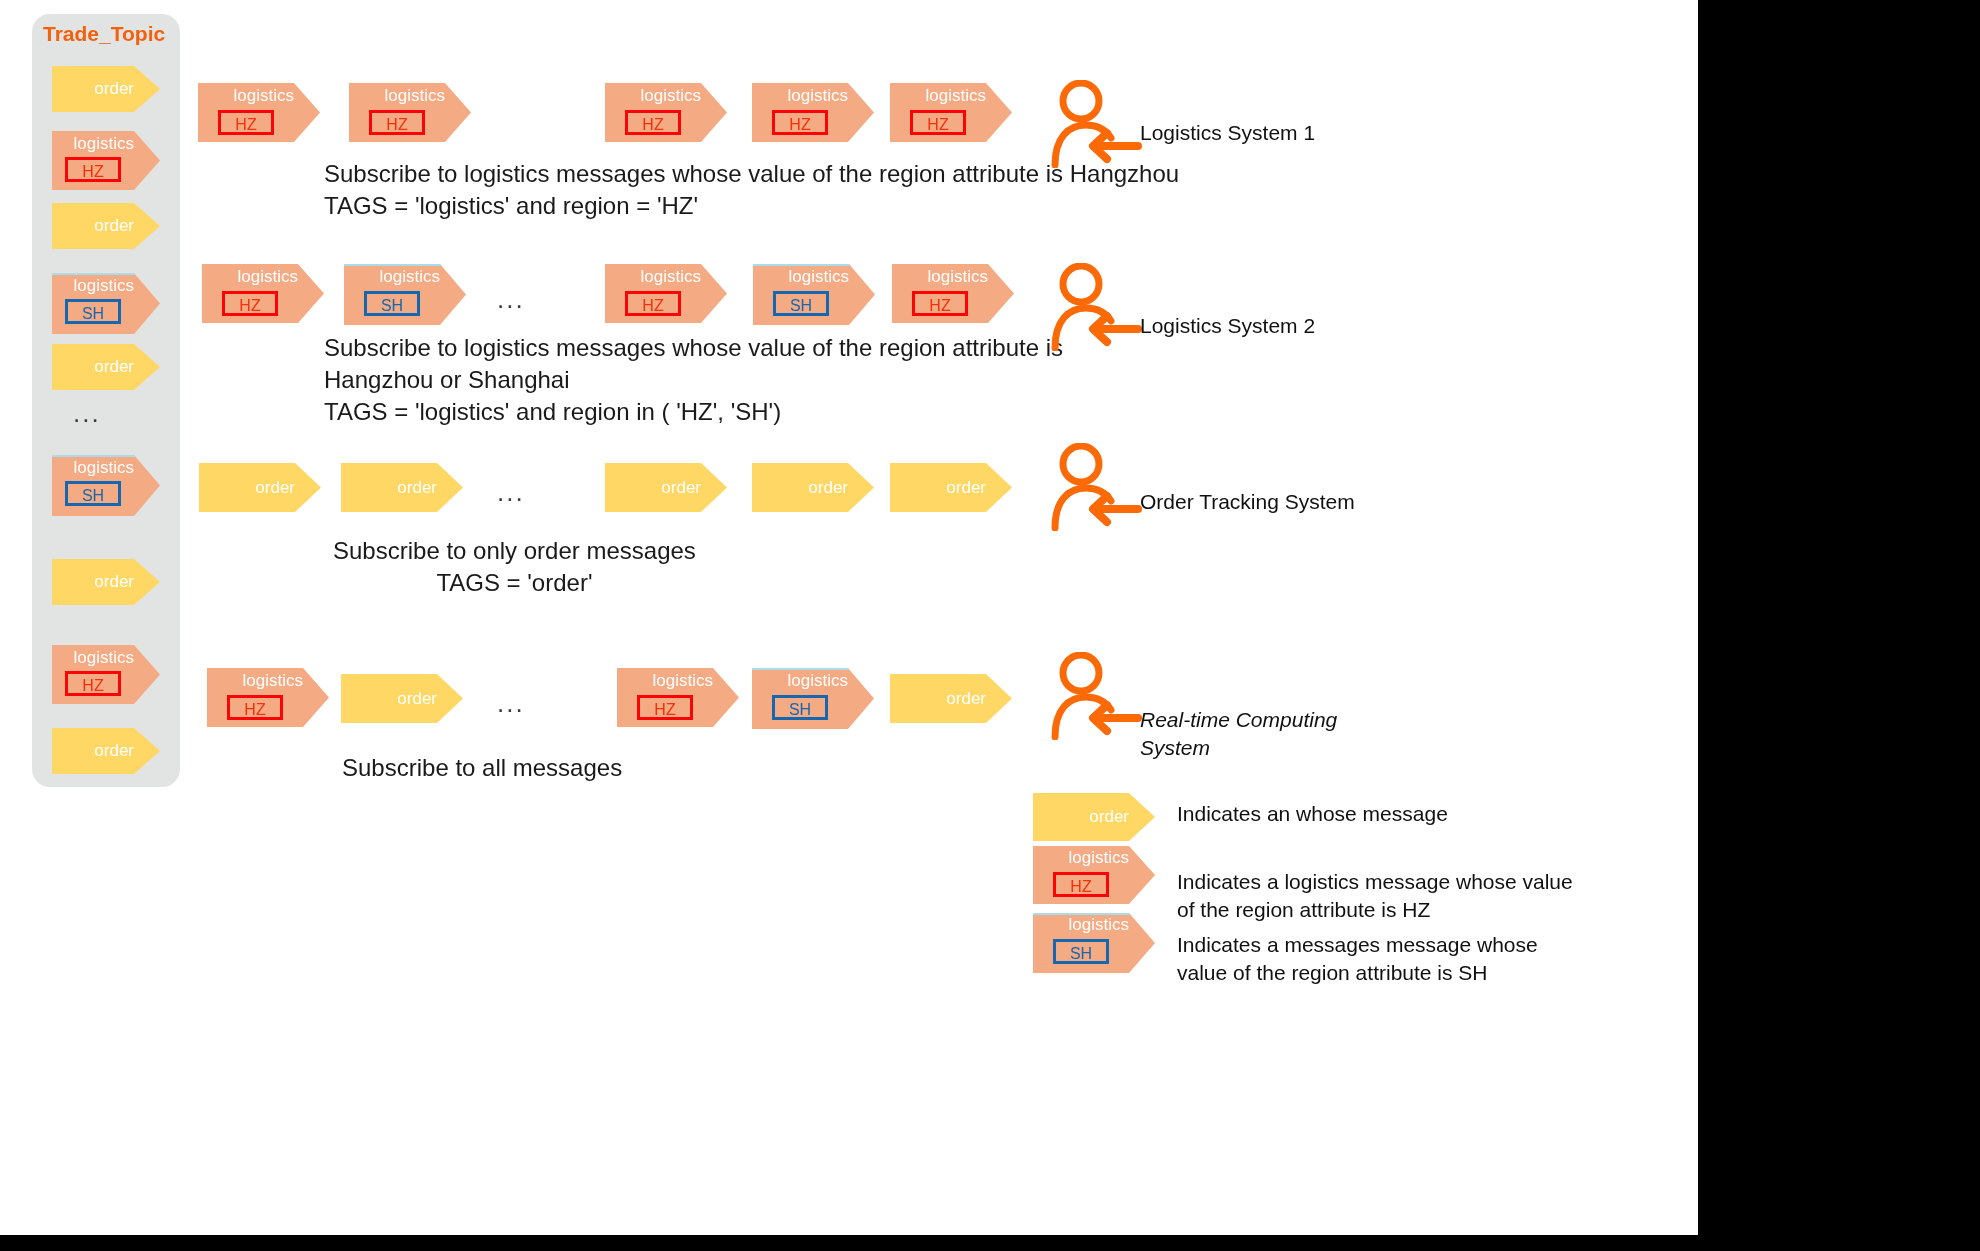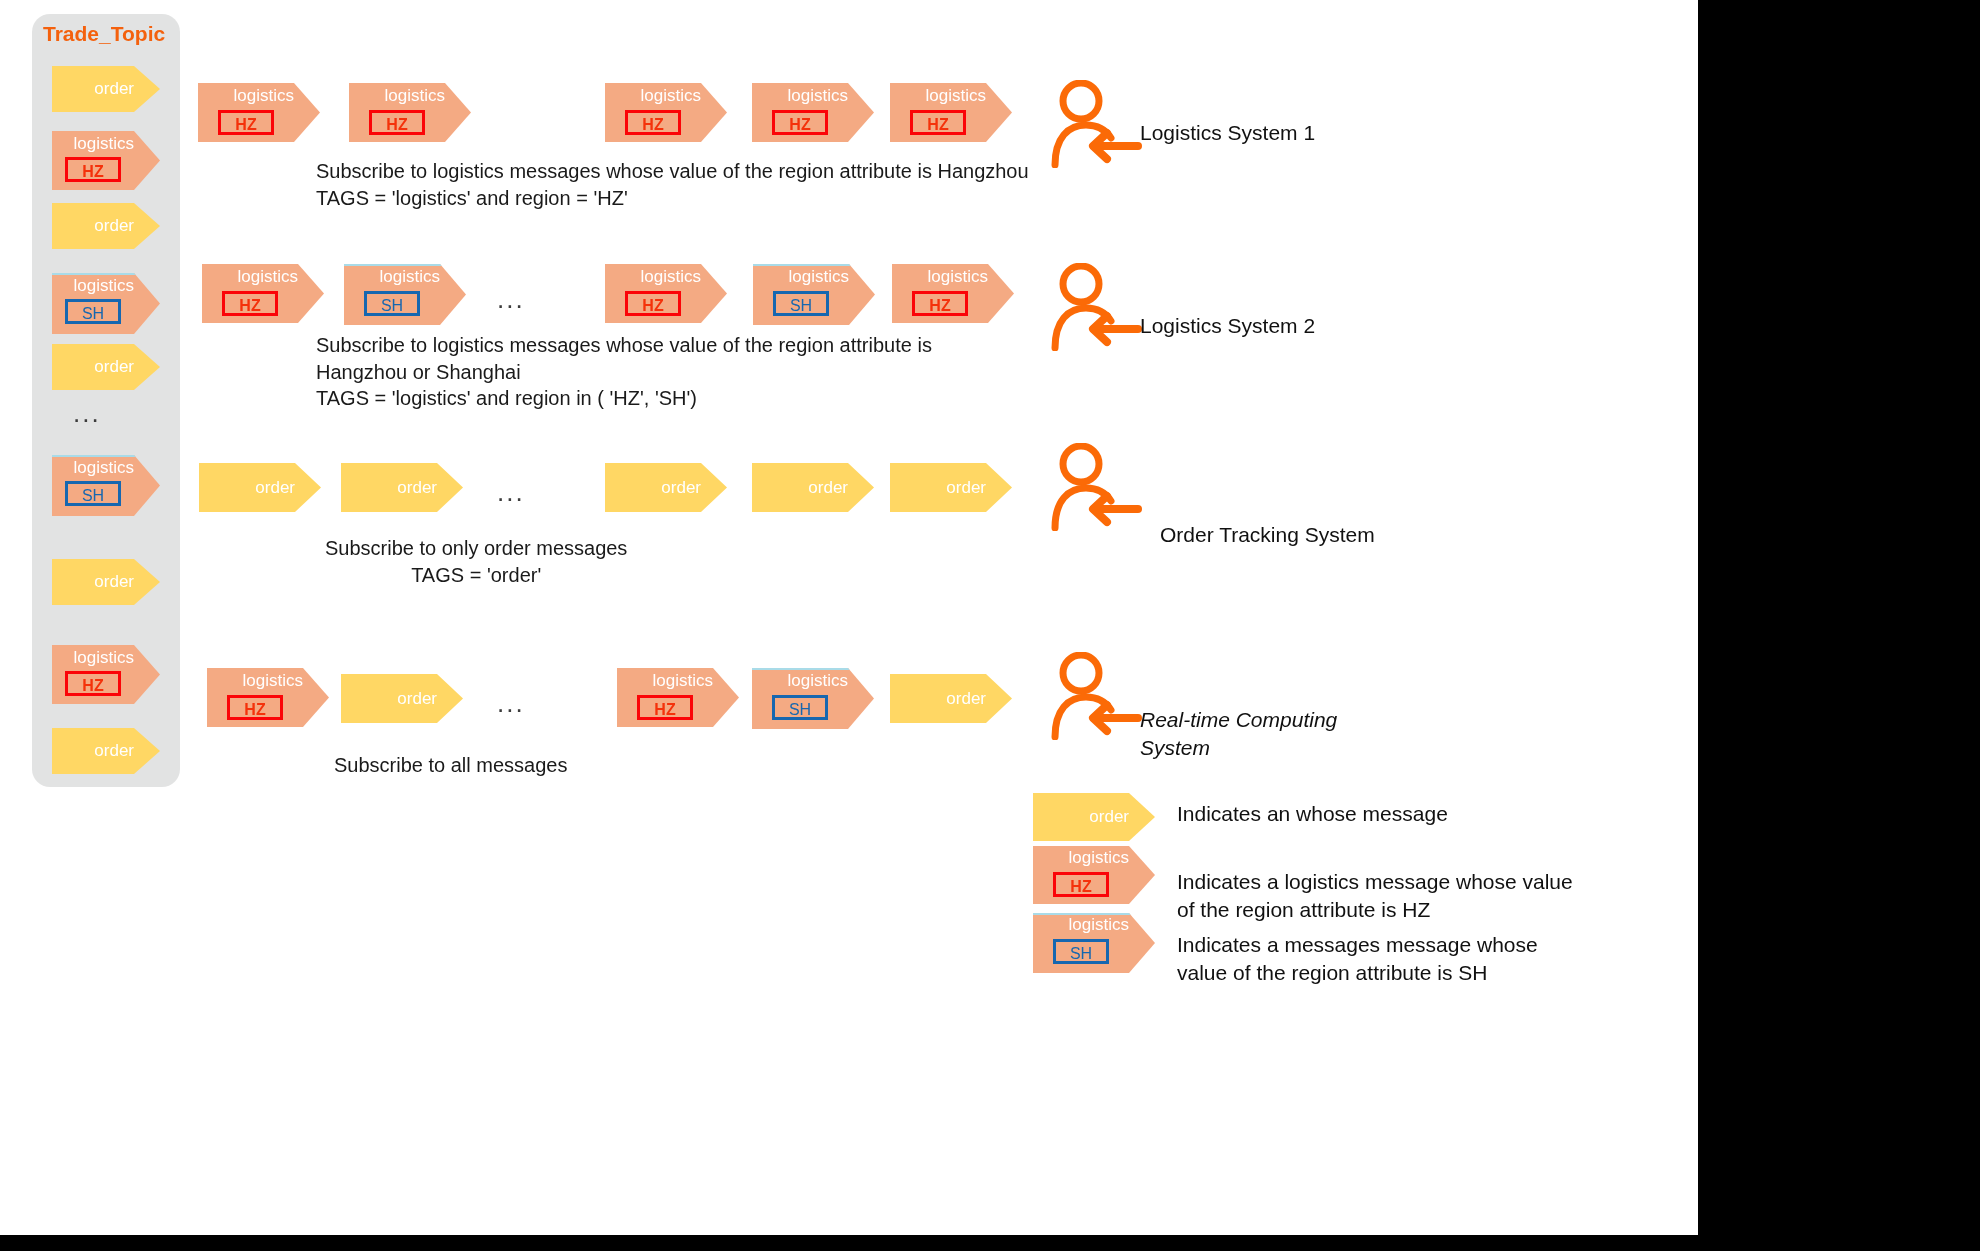--- a/index.html
+++ b/index.html
@@ -78,21 +78,20 @@
     left: 50%;
     transform: translateX(-50%);
     box-sizing: border-box;
     text-align: center;
     white-space: nowrap;
     line-height: 1;
   }
   .msg .tag.hz {
     border: 3px solid #fb0407;
     color: #f4320b;
-    font-weight: bold;
   }
   .msg .tag.sh {
     border: 3px solid #1667b0;
     color: #1667b0;
   }
 
   
   .msg.panel { left: 52px; width: 108px; }
   .msg.panel.order { height: 46px; }
   .msg.panel.order .label { top: 13px; font-size: 17px; }
@@ -121,24 +120,25 @@
     font-size: 26px;
     color: #3c3c3c;
     letter-spacing: 2px;
     line-height: 1;
     white-space: nowrap;
   }
 
   
   .desc {
     position: absolute;
-    font-size: 20px;
+    font-size: 24px;
     color: #1a1a1a;
     line-height: 1.33;
     white-space: pre-line;
+    margin-left: 8px;
   }
 
   
   .person {
     position: absolute;
     width: 92px;
     height: 88px;
   }
   .person svg { display: block; }
 
@@ -321,21 +321,21 @@
         <div class="person" style="left: 1050px; top: 443px;">
           <svg width="92" height="88" viewBox="0 0 92 88" xmlns="http://www.w3.org/2000/svg">
             <circle cx="31" cy="21" r="18" fill="none" stroke="#fb6a07" stroke-width="7"></circle>
             <path d="M5 85 C5 58 18 45 36 45 C48 45 56 50 61 58" fill="none" stroke="#fb6a07" stroke-width="7" stroke-linecap="round"></path>
             <g>
               <line x1="88" y1="66" x2="44" y2="66" stroke="#fb6a07" stroke-width="8" stroke-linecap="round"></line>
               <polyline points="57,53 43,66 57,79" fill="none" stroke="#fb6a07" stroke-width="8" stroke-linecap="round" stroke-linejoin="round"></polyline>
             </g>
           </svg>
         </div>
-        <div class="sys-label" style="left: 1140px; top: 521px; margin-left: 20px;">Order Tracking System</div>
+        <div class="sys-label" style="left: 1140px; top: 488px;">Order Tracking System</div>
       </div>
       <div>
         <div class="msg flow logi" style="left: 207px; top: 668px;">
           <div class="body"></div>
           <div class="label">logistics</div>
           <div class="tag hz">HZ</div>
         </div>
         <div class="msg flow order" style="left: 341px; top: 674px;">
           <div class="body"></div>
           <div class="label">order</div>

